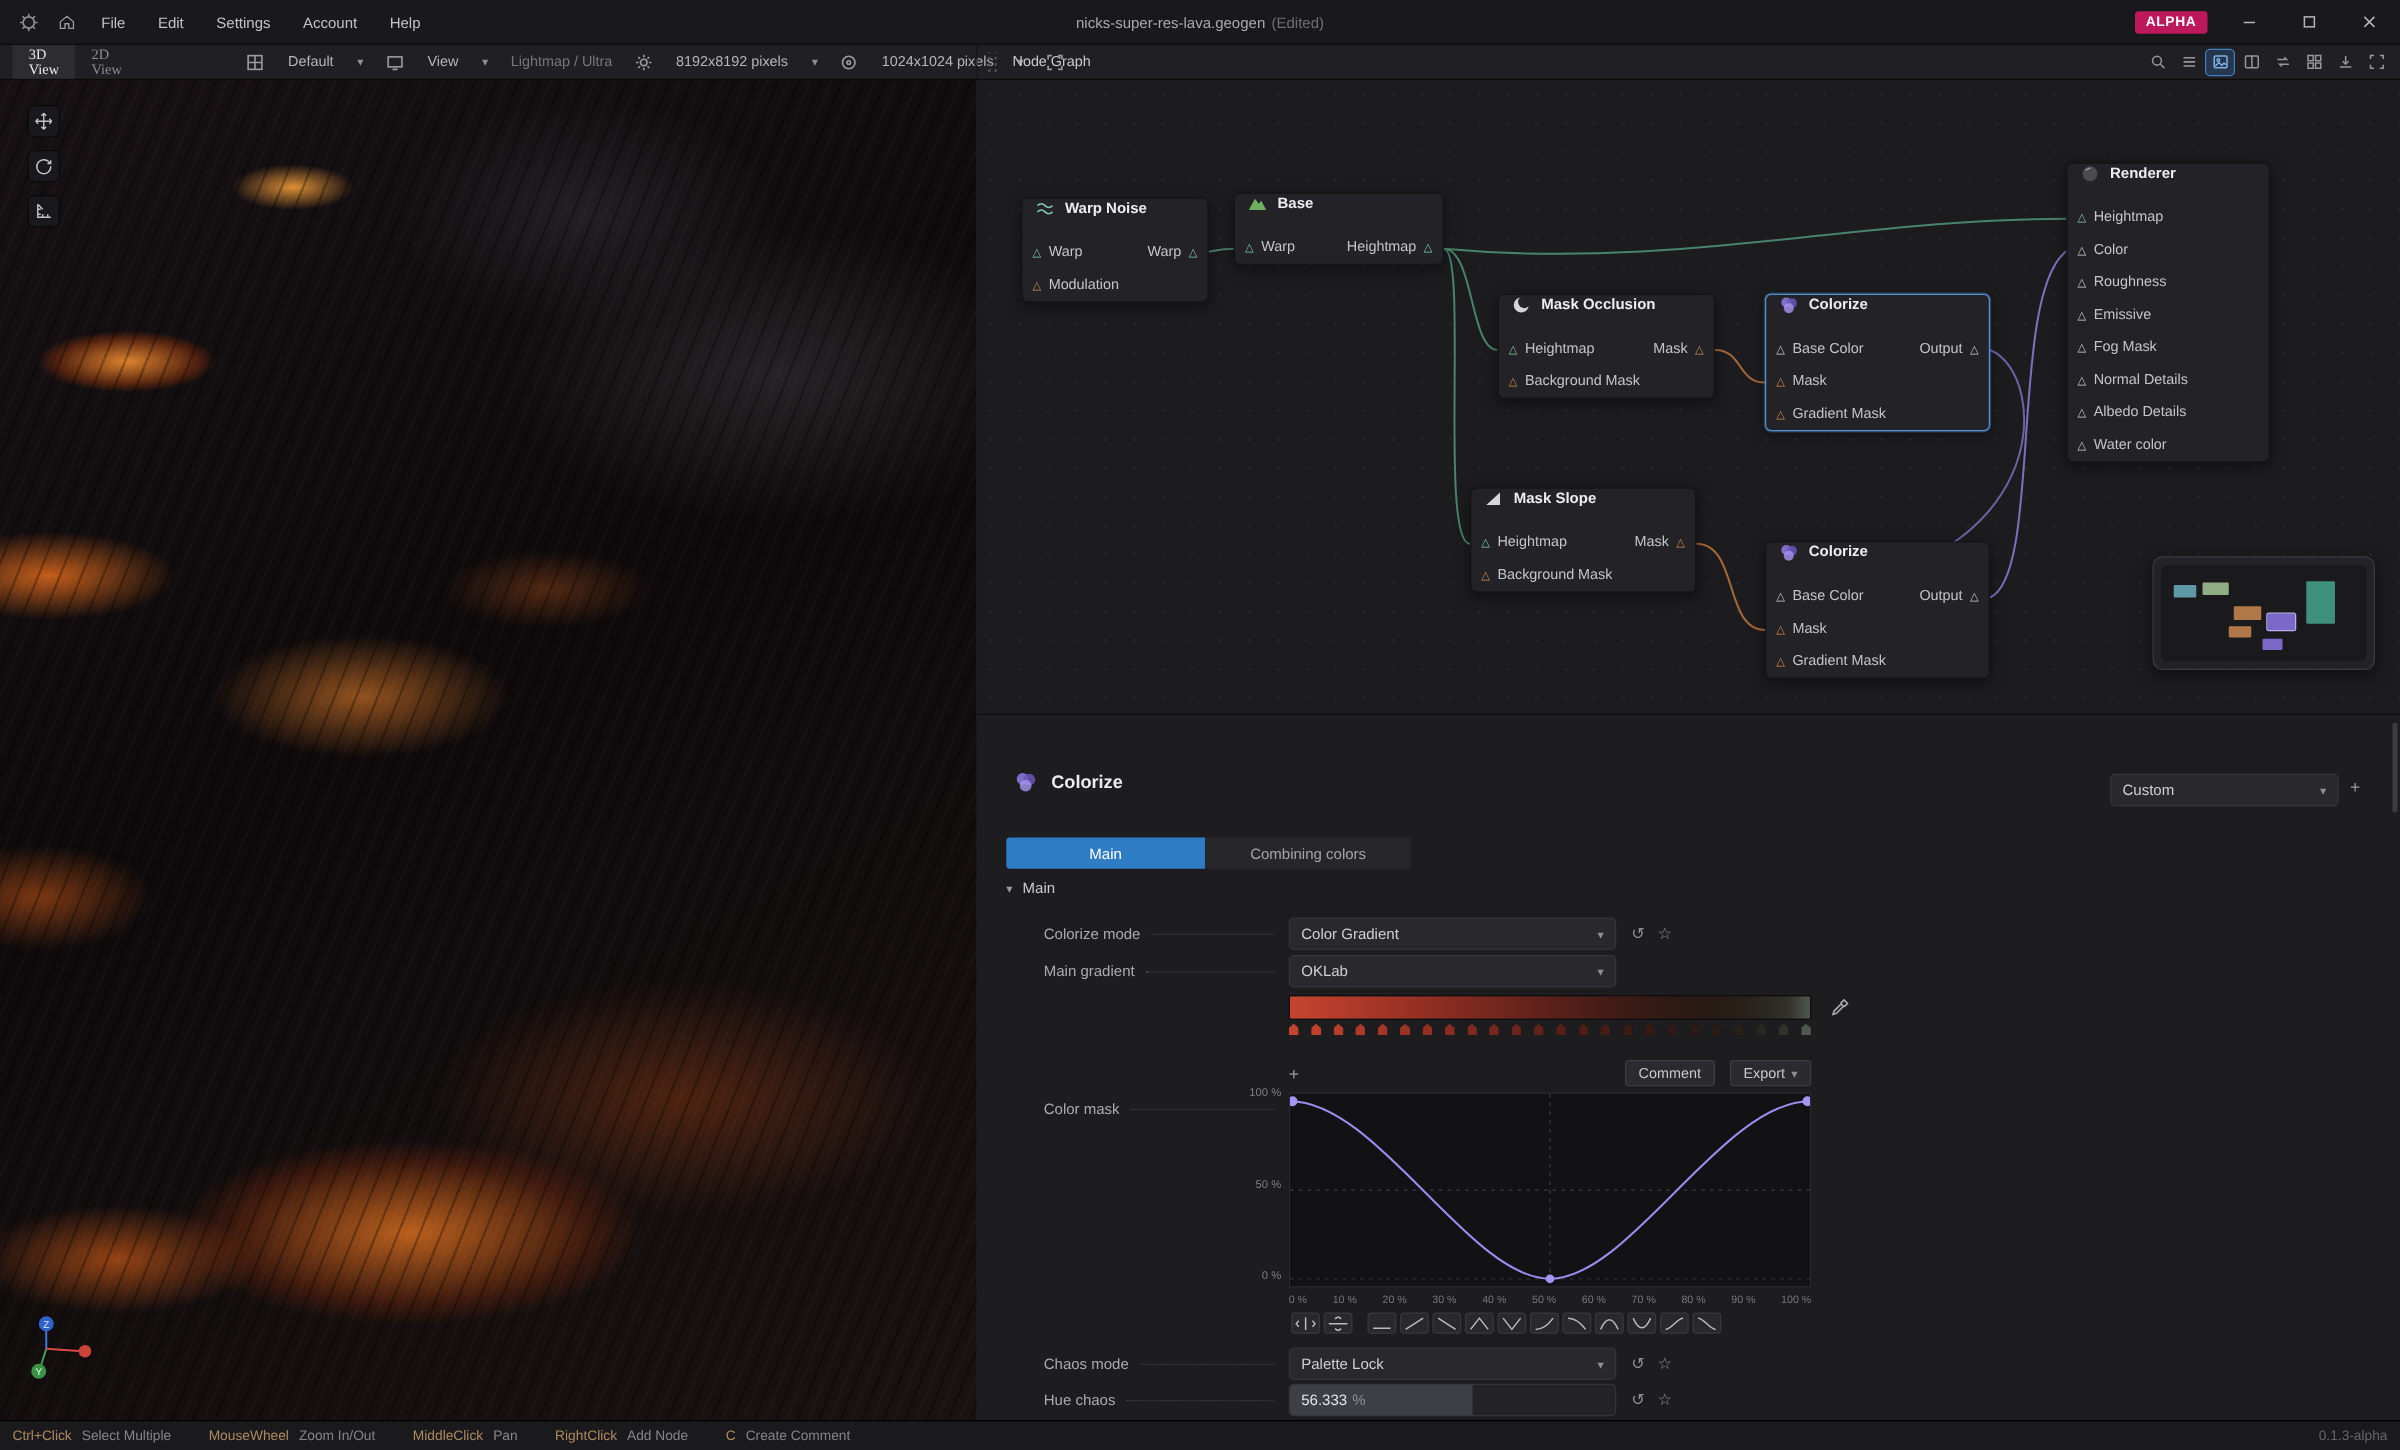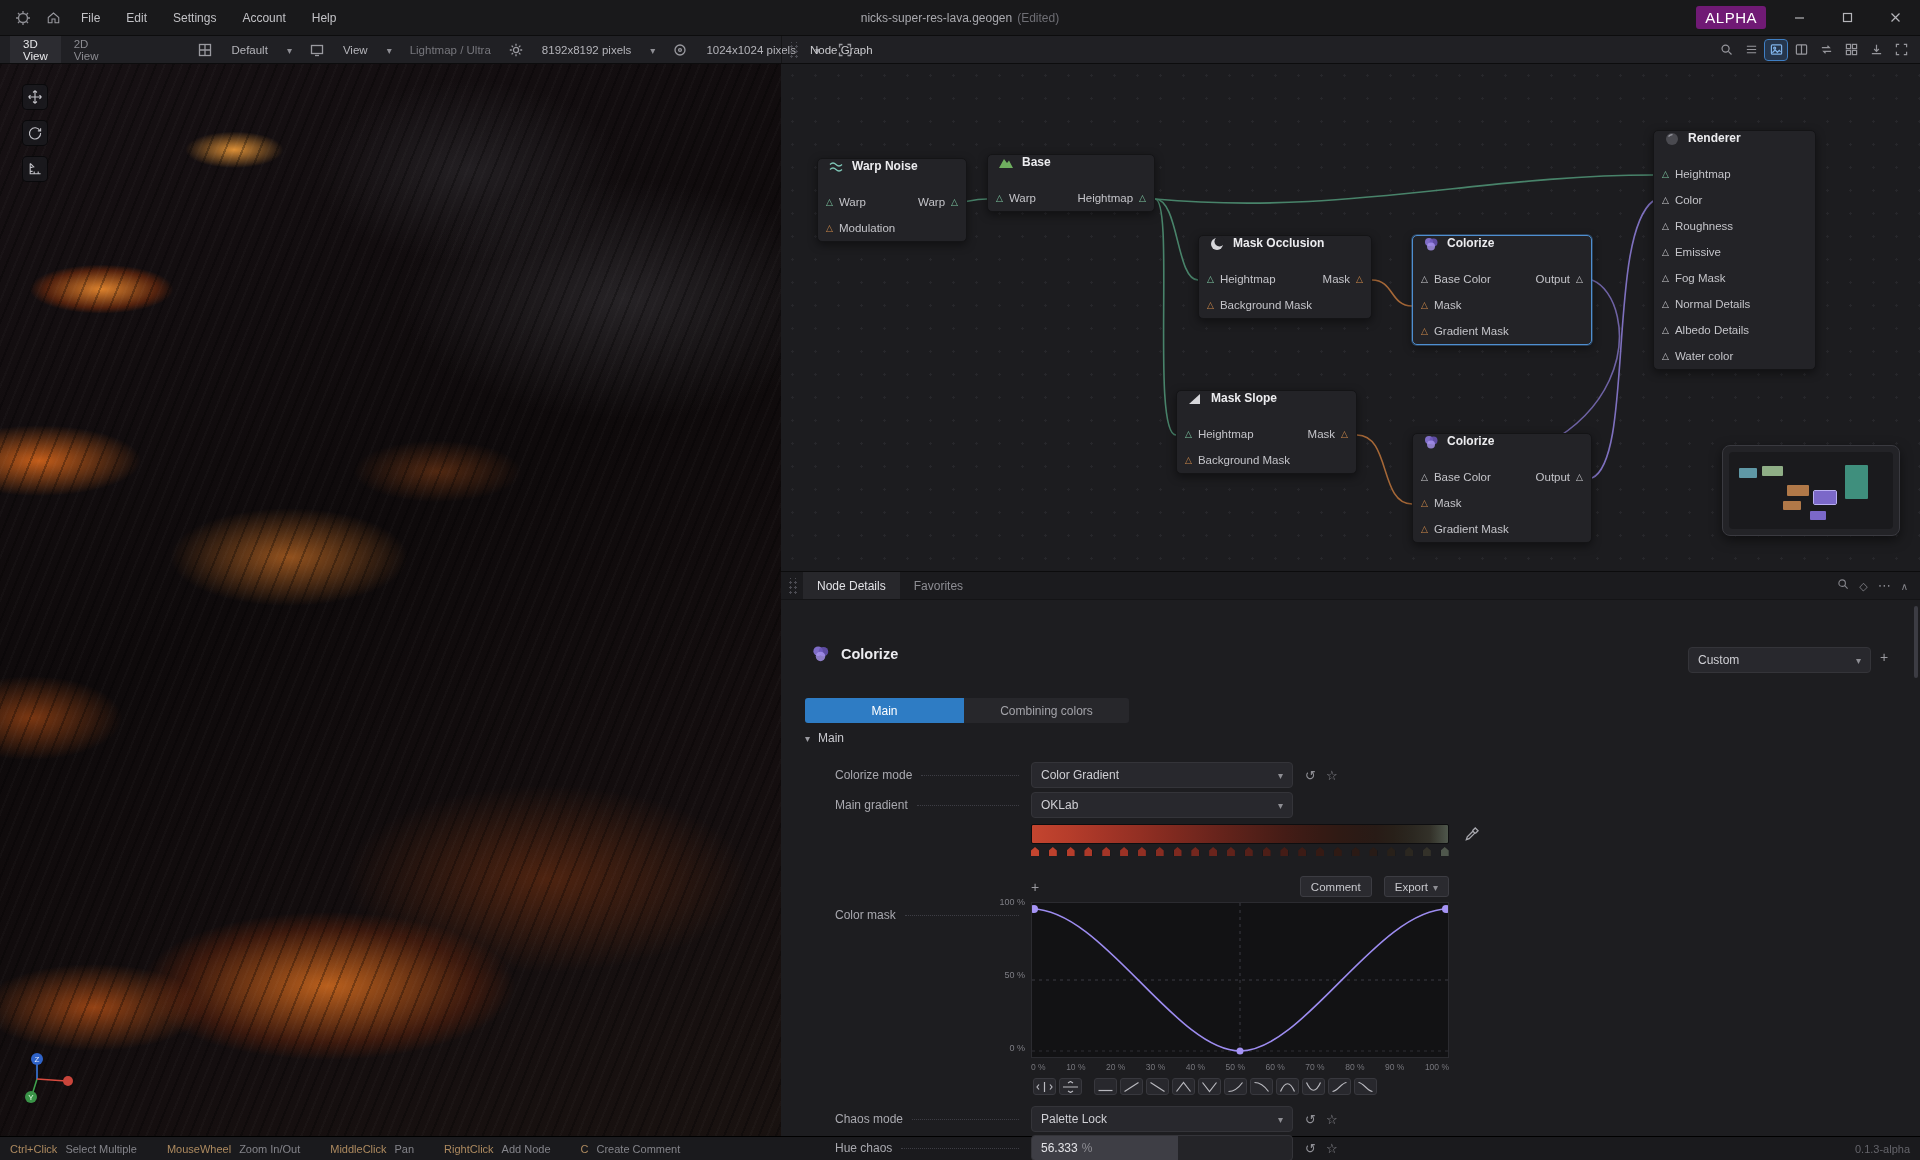--- a/index.html
+++ b/index.html
@@ -8,30 +8,30 @@
   .app { width:1920px; height:1160px; display:flex; flex-direction:column; background:#19191b; }
 
   
   .menubar { height:36px; background:#19191b; display:flex; align-items:center; padding:0 10px; position:relative; flex:none; border-bottom:1px solid #0c0c0d; }
   .menubar .menus { display:flex; align-items:center; gap:4px; }
   .menu-item { padding:4px 11px; color:#c2c2c6; cursor:default; border-radius:3px; }
   .logo-btn, .home-btn { width:26px; height:24px; display:flex; align-items:center; justify-content:center; color:#9a9aa0; }
   .win-title { position:absolute; left:50%; transform:translateX(-50%); color:#a9a9ae; font-size:12px; white-space:nowrap; }
   .win-title .edited { color:#6e6e74; margin-left:5px; }
   .menubar-right { margin-left:auto; display:flex; align-items:center; gap:18px; }
-  .alpha-badge { background:#701a75; color:#fff; font-size:15px; font-weight:normal; padding:3px 9px; border-radius:3px; letter-spacing:.5px; }
+  .alpha-badge { background:#be185d; color:#fff; font-size:11px; font-weight:bold; padding:3px 9px; border-radius:3px; letter-spacing:.5px; }
   .win-ctl { width:30px; height:24px; display:flex; align-items:center; justify-content:center; color:#b5b5ba; }
 
   
   .viewbar { height:28px; background:#202024; display:flex; align-items:stretch; flex:none; border-bottom:1px solid #0c0c0d; font-size:11.5px; }
   .viewbar-left { width:781px; flex:none; display:flex; align-items:stretch; }
   .viewbar-right { flex:1; display:flex; align-items:center; border-left:1px solid #151517; padding-right:8px; }
   .grip { width:12px; height:16px; align-self:center; margin:0 4px 0 6px;
           background-image:radial-gradient(#4b4b52 1px, transparent 1.1px); background-size:5px 5px; background-position:1px 2px; }
-  .vtab { display:flex; align-items:center; padding:0 13px; color:#8b8b91; }
+  .vtab { display:flex; align-items:center; padding:0 13px; color:#8b8b91;font-family:Liberation Serif, serif; }
   .vtab.active { background:#2c2c31; color:#e8e8ea; }
   .vctl { display:flex; align-items:center; gap:19px; padding:0 9px; color:#b4b4ba; white-space:nowrap; }
   .vctl.dim { color:#76767c; }
   .vicon { width:14px; height:14px; display:inline-flex; }
   .vicon svg { width:100%; height:100%; stroke:#9a9aa0; fill:none; stroke-width:1.3; }
   .ic { font-style:normal; color:#8e8e94; }
   .i-chevron::before { content:"▾"; font-size:10px; }
   .i-caret::before { content:"▾"; font-size:10px; color:#9a9aa0; }
   .i-reset::before { content:"↺"; font-size:13px; }
   .i-star::before { content:"☆"; font-size:13px; }
@@ -606,34 +606,20 @@
               <div class="mm-block" style="left: 58px; top: 33px; width: 22px; height: 11px; background: rgb(176, 120, 72);"></div>
               <div class="mm-block" style="left: 54px; top: 49px; width: 18px; height: 9px; background: rgb(176, 120, 72);"></div>
               <div class="mm-block sel" style="left: 85px; top: 39px; width: 22px; height: 13px; background: rgb(123, 104, 201);"></div>
               <div class="mm-block" style="left: 81px; top: 59px; width: 16px; height: 9px; background: rgb(123, 104, 201);"></div>
               <div class="mm-block" style="left: 116px; top: 13px; width: 23px; height: 34px; background: rgb(63, 143, 125);"></div>
             </div>
         </div>
       </div>
 
       <div class="details">
-        <div class="dtab-row">
-          <span class="grip"></span>
-          <span class="dtab active">Node Details</span>
-          <span class="dtab">Favorites</span>
-          <span class="dtab-icons">
-            <span><svg viewBox="0 0 14 14">
-                  <circle cx="6" cy="6" r="3.8"></circle>
-                  <path d="M9 9l3.4 3.4"></path>
-                </svg></span>
-            <i class="ic i-diamond"></i>
-            <i class="ic i-dots"></i>
-            <i class="ic i-up"></i>
-          </span>
-        </div>
 
         <div class="details-body">
           <span class="dscroll"></span>
 
           <div class="dtitle-row">
             <span class="node-icon" style="width:19px;height:19px">
                 <svg viewBox="0 0 16 16">
                   <circle cx="6" cy="6" r="4" fill="#8a76d8" opacity=".9"></circle>
                   <circle cx="10.5" cy="6.5" r="4" fill="#6a55b8" opacity=".85"></circle>
                   <circle cx="8" cy="10.5" r="4" fill="#a995ef" opacity=".8"></circle>

